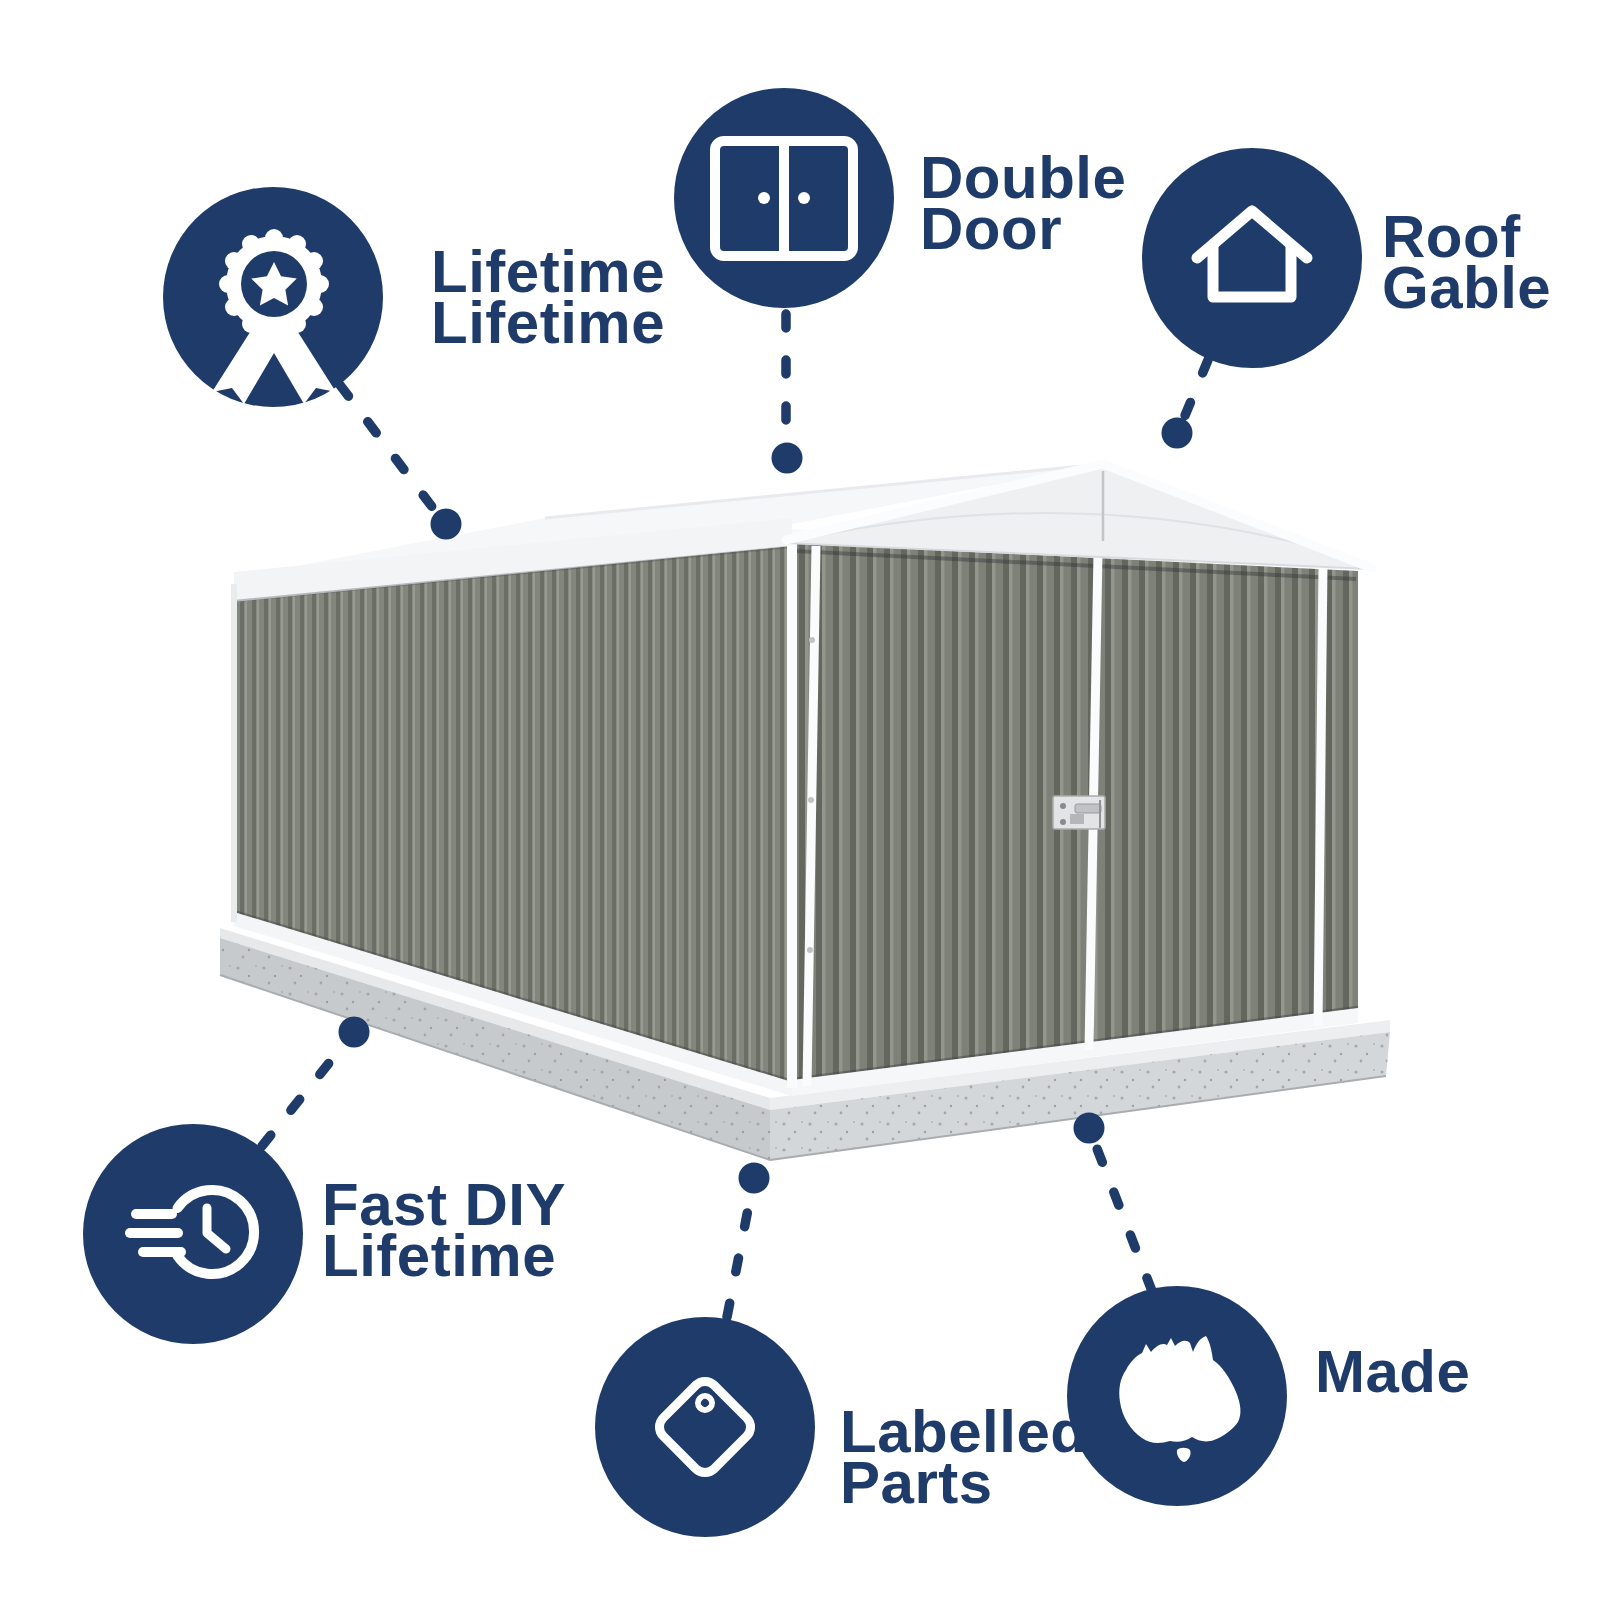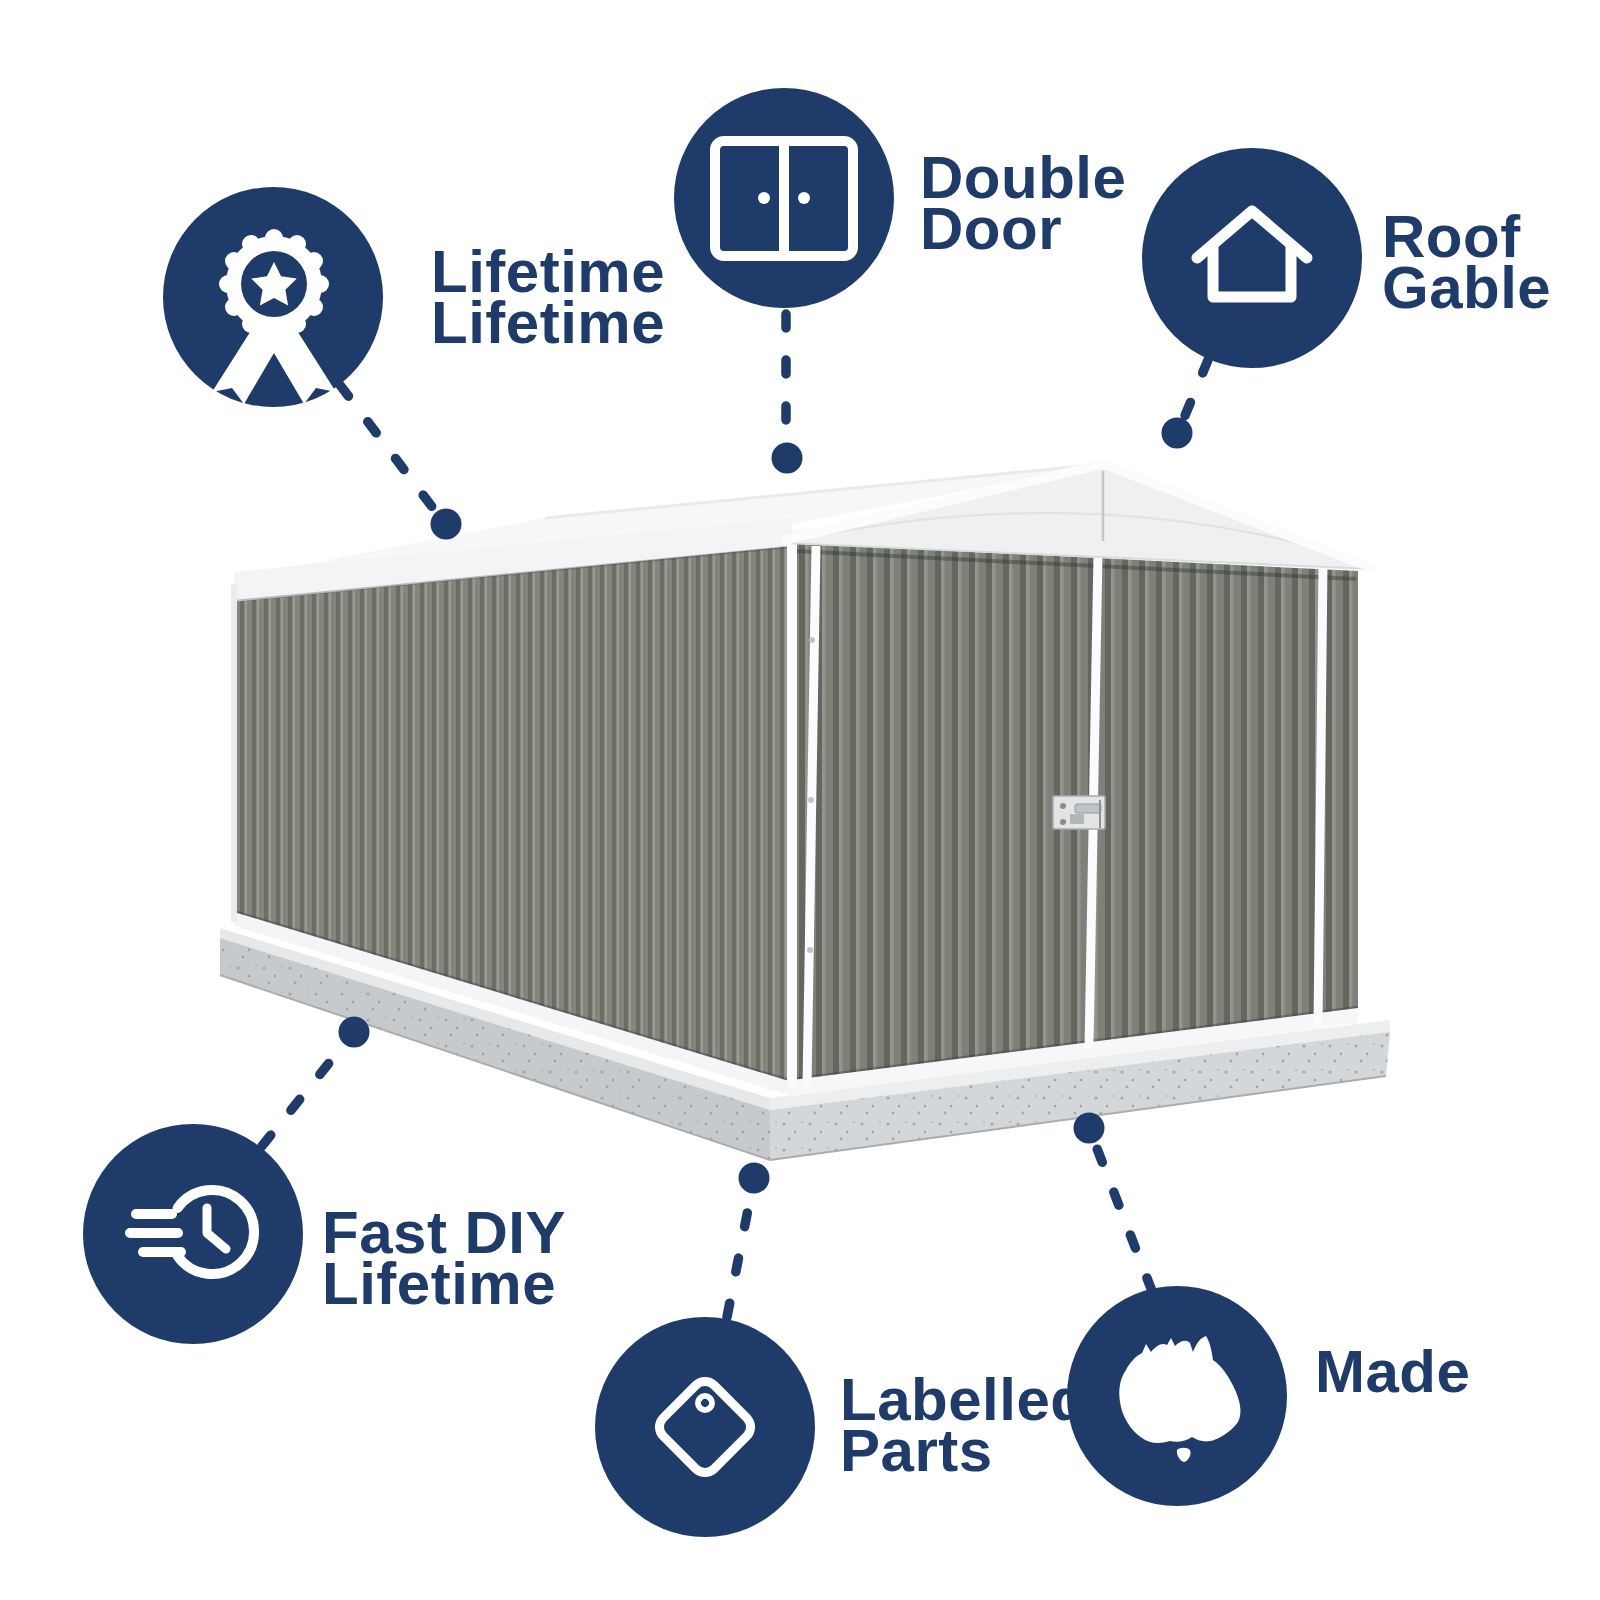--- a/index.html
+++ b/index.html
@@ -213,24 +213,24 @@
     <span>Lifetime</span>
   </div>
   <div class="label" style="left:920px;top:152px">
     <span>Double</span>
     <span>Door</span>
   </div>
   <div class="label" style="left:1382px;top:211px">
     <span>Roof</span>
     <span>Gable</span>
   </div>
-  <div class="label" style="left:322px;top:1207px">
+  <div class="label" style="left:322px;top:1179px">
     <span>Fast DIY</span>
     <span>Lifetime</span>
   </div>
-  <div class="label" style="left:840px;top:1374px">
+  <div class="label" style="left:840px;top:1406px">
     <span>Labelled</span>
     <span>Parts</span>
   </div>
   <div class="label" style="left:1315px;top:1346px">
     <span>Made</span>
   </div>
 </div>
 
 </body></html>

